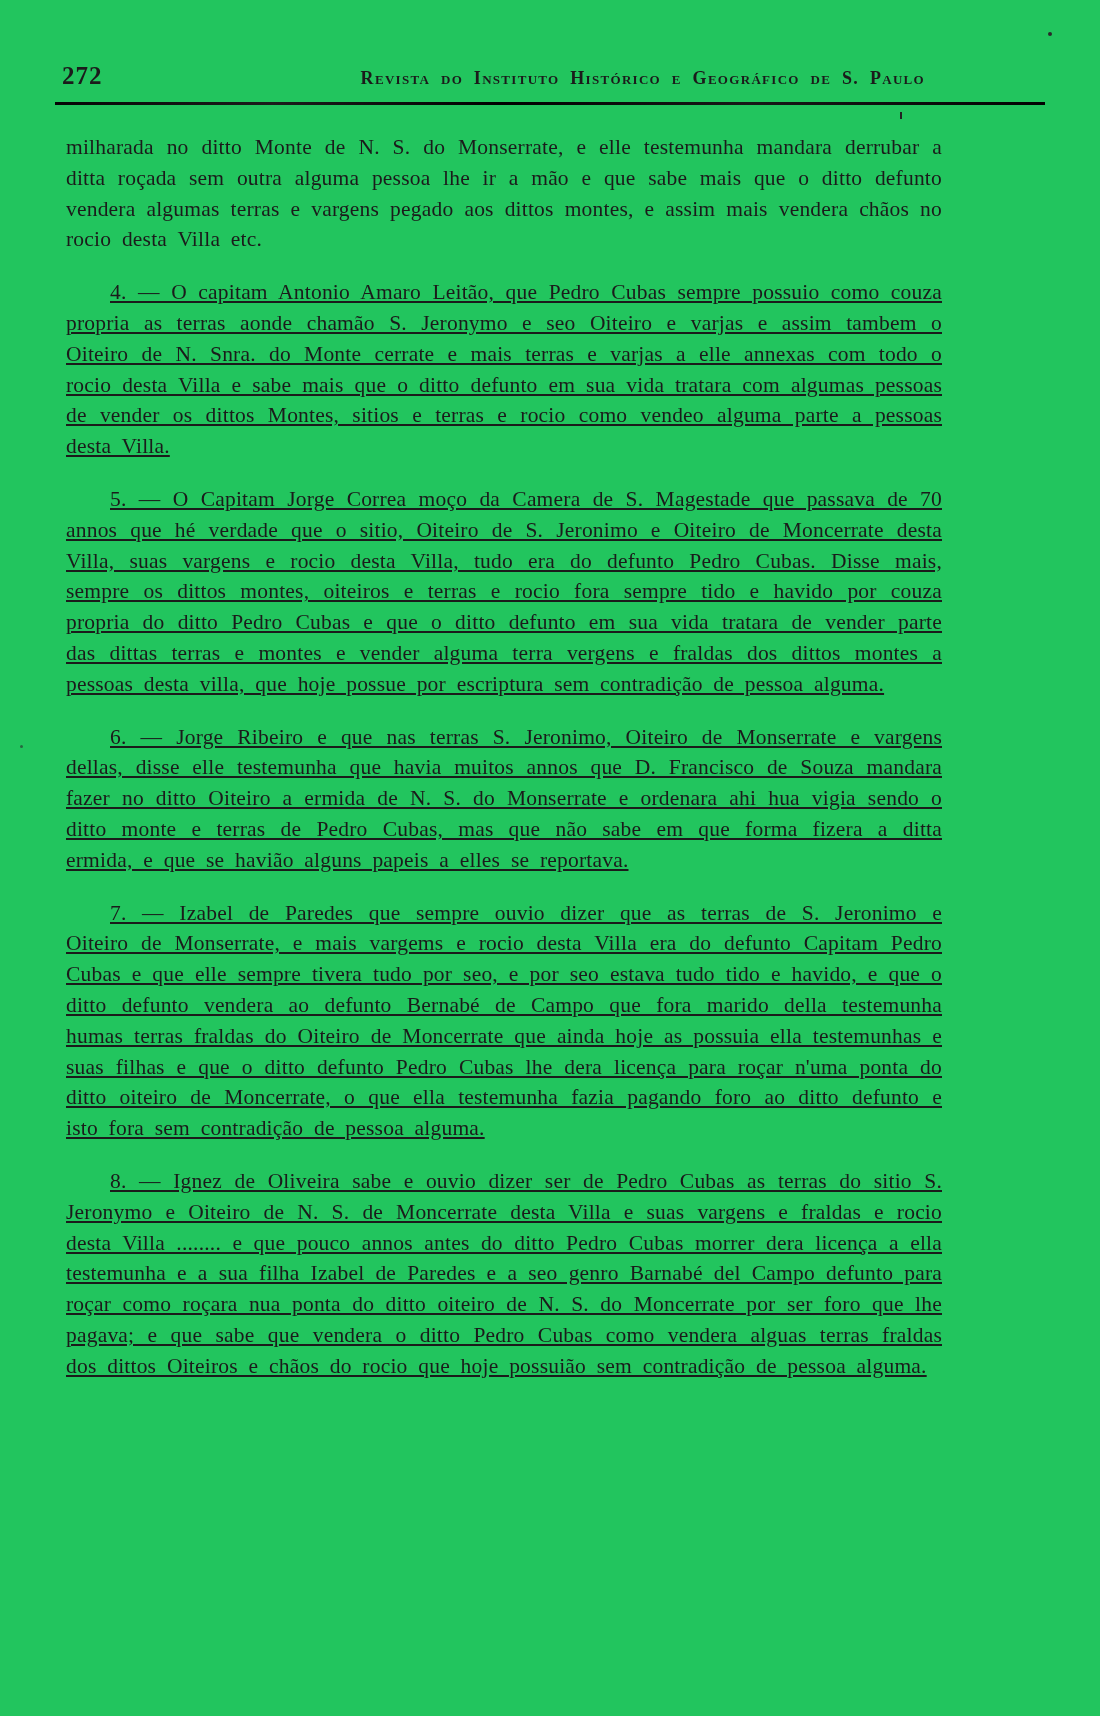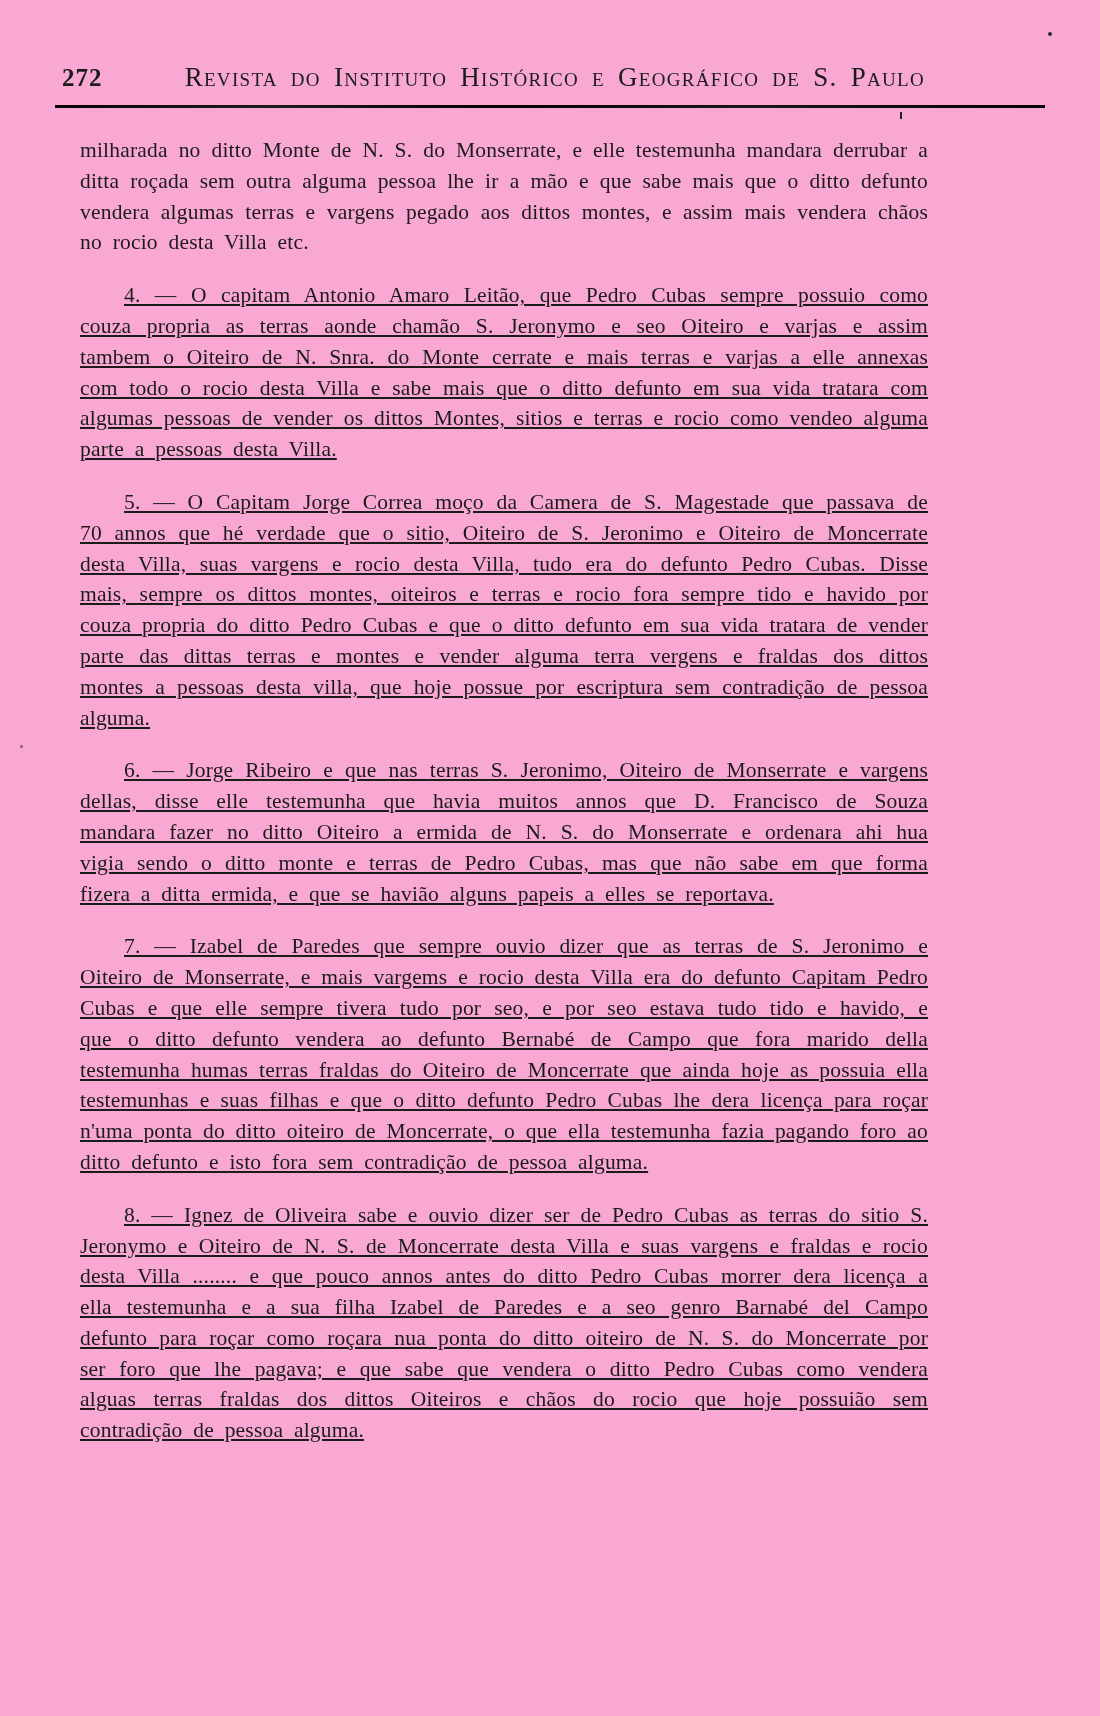--- a/index.html
+++ b/index.html
@@ -5,21 +5,21 @@
   html, body {
     margin: 0;
     padding: 0;
     background: #ffffff;
   }
   .page {
     position: relative;
     width: 1100px;
     height: 1716px;
     margin: 0 auto;
-    background: #f9a8d4;
+    background: #22c55e;
     font-family: "Liberation Serif", serif;
     color: #1b1b1b;
     box-sizing: border-box;
     overflow: hidden;
   }
   .header {
     padding: 62px 55px 0 62px;
   }
   .header-row {
     display: flex;
@@ -28,25 +28,26 @@
   .page-number {
     font-size: 25px;
     font-weight: bold;
     letter-spacing: 1px;
     min-width: 90px;
   }
   .journal-title {
     flex: 1;
     text-align: right;
     font-variant: small-caps;
-    font-size: 27px;
+    font-size: 18px;
     letter-spacing: 1.3px;
     word-spacing: 5px;
     white-space: nowrap;
     padding-right: 120px;
+    font-weight: bold;
   }
   .header-rule {
     margin: 12px 55px 0 55px;
     height: 3px;
     background: linear-gradient(90deg, #050505 0%, #1c1c1c 22%, #000 45%, #181818 70%, #020202 100%);
   }
   .rule-tick {
     position: absolute;
     top: 112px;
     left: 900px;
@@ -56,21 +57,21 @@
   }
   .content {
     margin: 27px 154px 0 62px;
     font-size: 21.5px;
     line-height: 30.8px;
     text-align: justify;
     word-spacing: 0.24em;
     letter-spacing: 0.2px;
   }
   .para {
-    margin: 18px;
+    margin: 4px;
   }
   .para + .para {
     margin-top: 22px;
     text-decoration: underline;
   }
   .para.indent {
     text-indent: 44px;
   }
   .speck {
     position: absolute;

